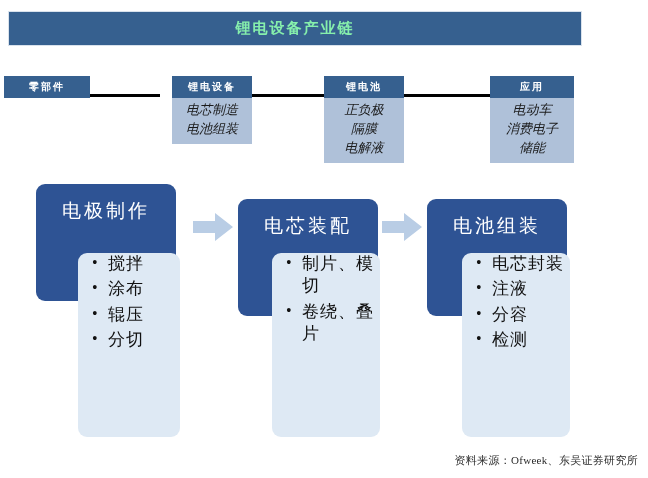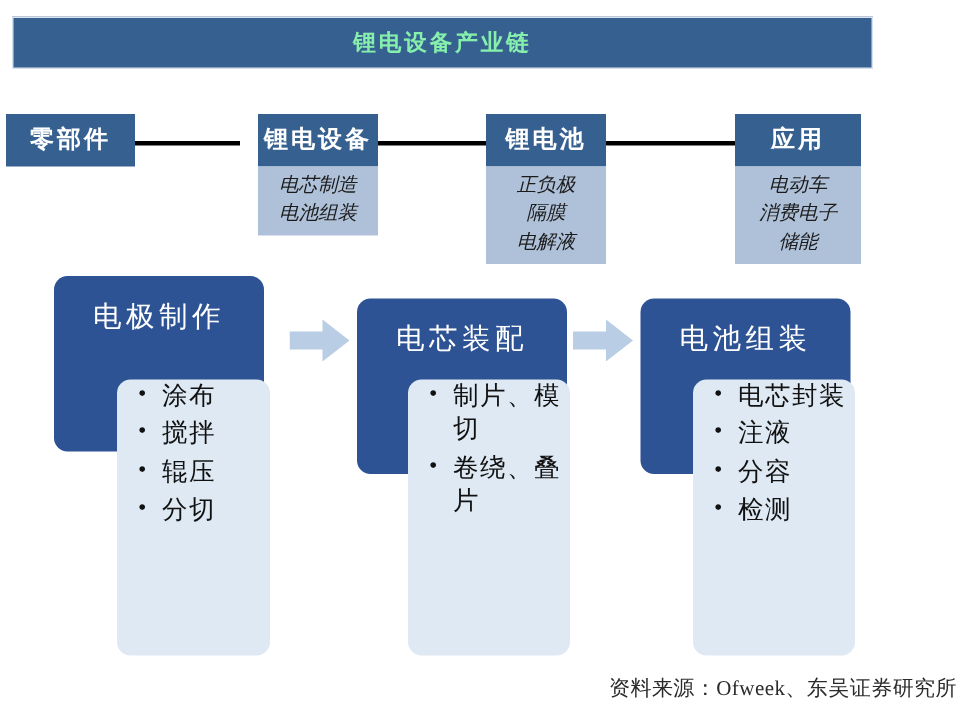--- a/index.html
+++ b/index.html
@@ -39,27 +39,27 @@
     letter-spacing: 2px;
   }
 
   
   .chain-node {
     position: absolute;
   }
   .chain-head {
     background: #36608F;
     color: #ffffff;
-    font-size: 16px;
+    font-size: 10px;
     font-weight: bold;
     letter-spacing: 2px;
     display: flex;
     align-items: center;
     justify-content: center;
-    height: 35px;
+    height: 22px;
     box-sizing: border-box;
   }
   .chain-body {
     background: #AFC1D9;
     color: #1b1b1b;
     font-size: 13px;
     line-height: 1.45;
     text-align: center;
     padding: 3px 0 5px 0;
     box-sizing: border-box;
@@ -130,21 +130,21 @@
   .arrow {
     position: absolute;
     z-index: 1;
   }
 
   
   #footer-source {
     position: absolute;
     right: 10px;
     bottom: 10px;
-    font-size: 14px;
+    font-size: 11px;
     color: #2b2b2b;
     white-space: nowrap;
     letter-spacing: 0.3px;
   }
 </style>
 </head>
 <body>
 
 <div id="canvas">
 
@@ -184,22 +184,22 @@
       <div>消费电子</div>
       <div>储能</div>
     </div>
   </div>
 
   <div class="proc-dark" style="left:36px; top:184px; width:140px; height:117px;">
     <div class="proc-title">电极制作</div>
   </div>
   <div class="proc-light" style="left:78px; top:253px; width:102px; height:184px;"></div>
   <ul class="proc-list" style="left:78px; top:253px; width:102px;">
+    <li>搅拌</li>
     <li>涂布</li>
-    <li>搅拌</li>
     <li>辊压</li>
     <li>分切</li>
   </ul>
 
   <div class="arrow" style="left:193px; top:213px; width:40px; height:28px;">
     <svg width="40" height="28" viewBox="0 0 40 28" xmlns="http://www.w3.org/2000/svg">
       <polygon points="0,8 22,8 22,0 40,14 22,28 22,20 0,20" fill="#B9CDE5"></polygon>
     </svg>
   </div>
 

